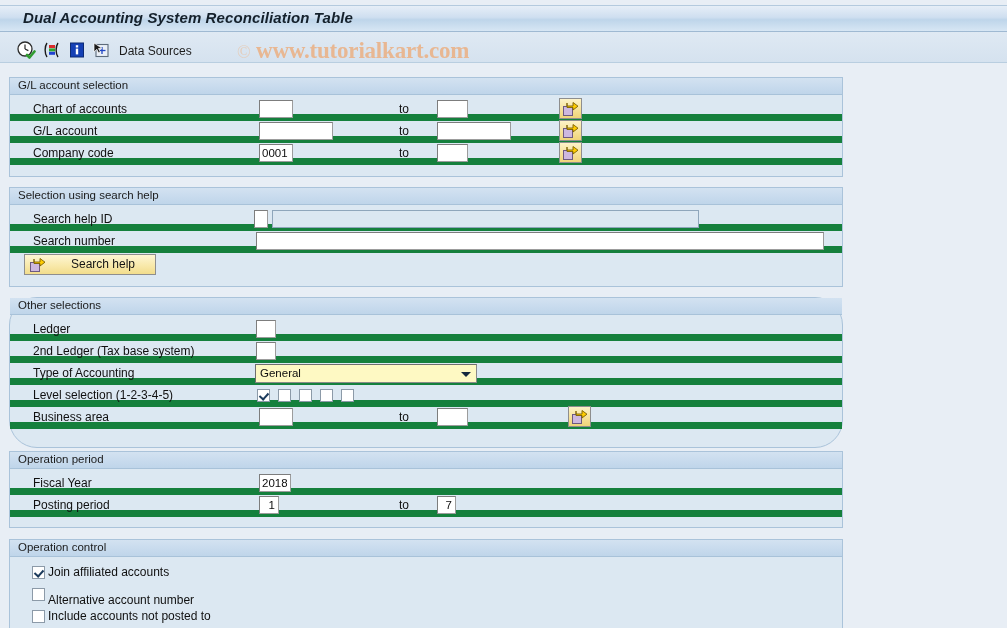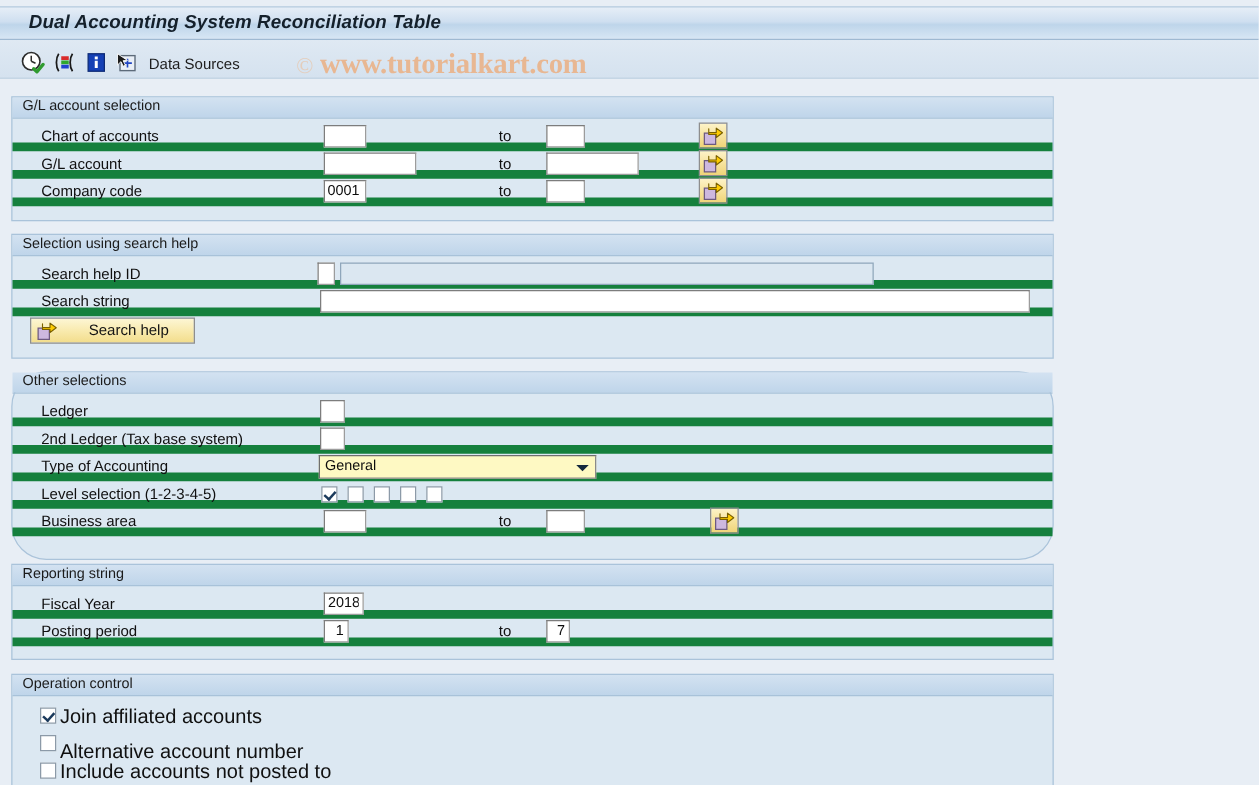--- a/index.html
+++ b/index.html
@@ -190,21 +190,21 @@
     content: "";
     position: absolute;
     left: 3px; top: 1px;
     width: 4px; height: 7px;
     border: solid #1b3a5c;
     border-width: 0 2px 2px 0;
     transform: rotate(42deg);
   }
   .cb-label {
     position: absolute;
-    font-size: 16px;
+    font-size: 12px;
     color: #101010;
     white-space: nowrap;
   }
 
   
   .sel {
     position: absolute;
     height: 19px;
     background: #fef9c3;
     border: 1px solid #8a8a8a;
@@ -337,21 +337,21 @@
     </div>
     <div class="panel-body">
 
       <div class="row" style="top:4px;">
         <div class="lbl" style="left:23px;">Search help ID</div>
         <input class="inp" style="left: 244px; width: 14px;" value="">
         <input class="inp ro" style="left: 262px; width: 427px;" readonly="" value="">
       </div>
 
       <div class="row" style="top:26px;">
-        <div class="lbl" style="left:23px;">Search string</div>
+        <div class="lbl" style="left:23px;">Search number</div>
         <input class="inp" style="left: 246px; width: 568px;" value="">
       </div>
     </div>
   </div>
 
   <button class="sh-btn">
     <span class="sh-ico">
       <svg width="17" height="16" viewBox="0 0 17 16">
         <rect x="1.5" y="5.5" width="9" height="9" fill="#cdb8df" stroke="#6d5a80" stroke-width="1"></rect>
         <path d="M5 2 L5 5 L11 5 L11 1.5 L16 5.2 L11 9 L11 6.5 L5 6.5 Z" fill="#ffcc00" stroke="#7a6100" stroke-width="0.9" stroke-linejoin="round"></path>
@@ -404,21 +404,21 @@
         <svg width="17" height="16" viewBox="0 0 17 16">
           <rect x="1.5" y="5.5" width="9" height="9" fill="#cdb8df" stroke="#6d5a80" stroke-width="1"></rect>
           <path d="M5 2 L5 5 L11 5 L11 1.5 L16 5.2 L11 9 L11 6.5 L5 6.5 Z" fill="#ffcc00" stroke="#7a6100" stroke-width="0.9" stroke-linejoin="round"></path>
         </svg>
       </button>
     </div>
   </div>
 
   <div class="panel" style="top:451px; height:77px;">
     <div class="panel-header">
-      <div class="ph-text">Reporting string</div>
+      <div class="ph-text">Operation period</div>
     </div>
     <div class="panel-body">
 
       <div class="row" style="top:4px;">
         <div class="lbl" style="left:23px;">Fiscal Year</div>
         <input class="inp num" style="left: 249px; width: 32px;" value="2018">
       </div>
 
       <div class="row" style="top:26px;">
         <div class="lbl" style="left:23px;">Posting period</div>

